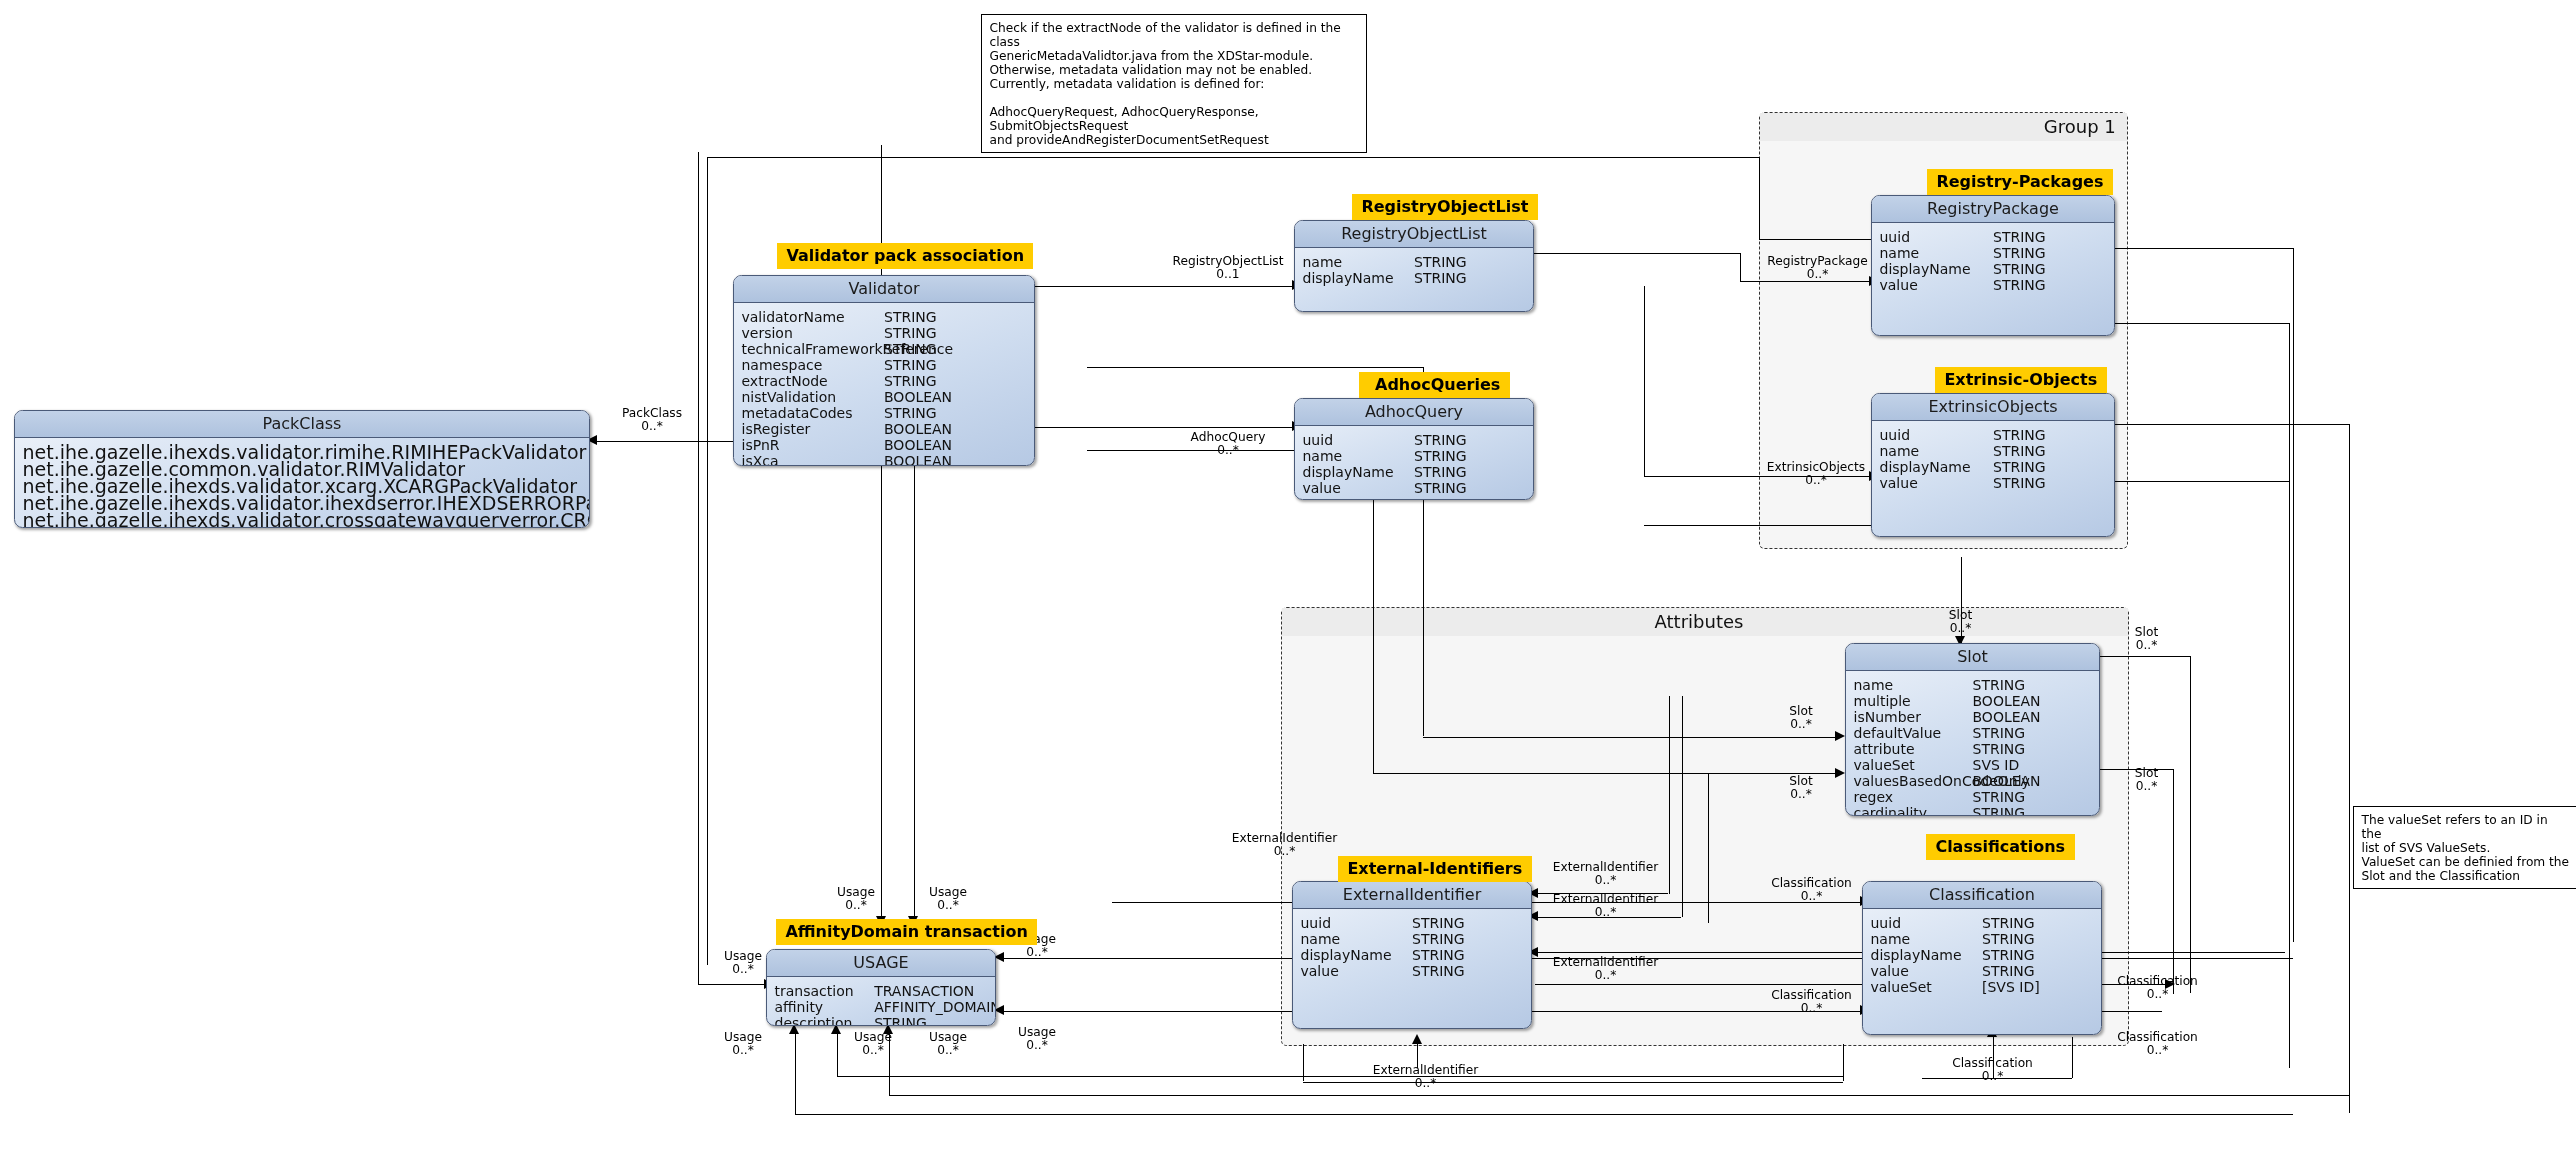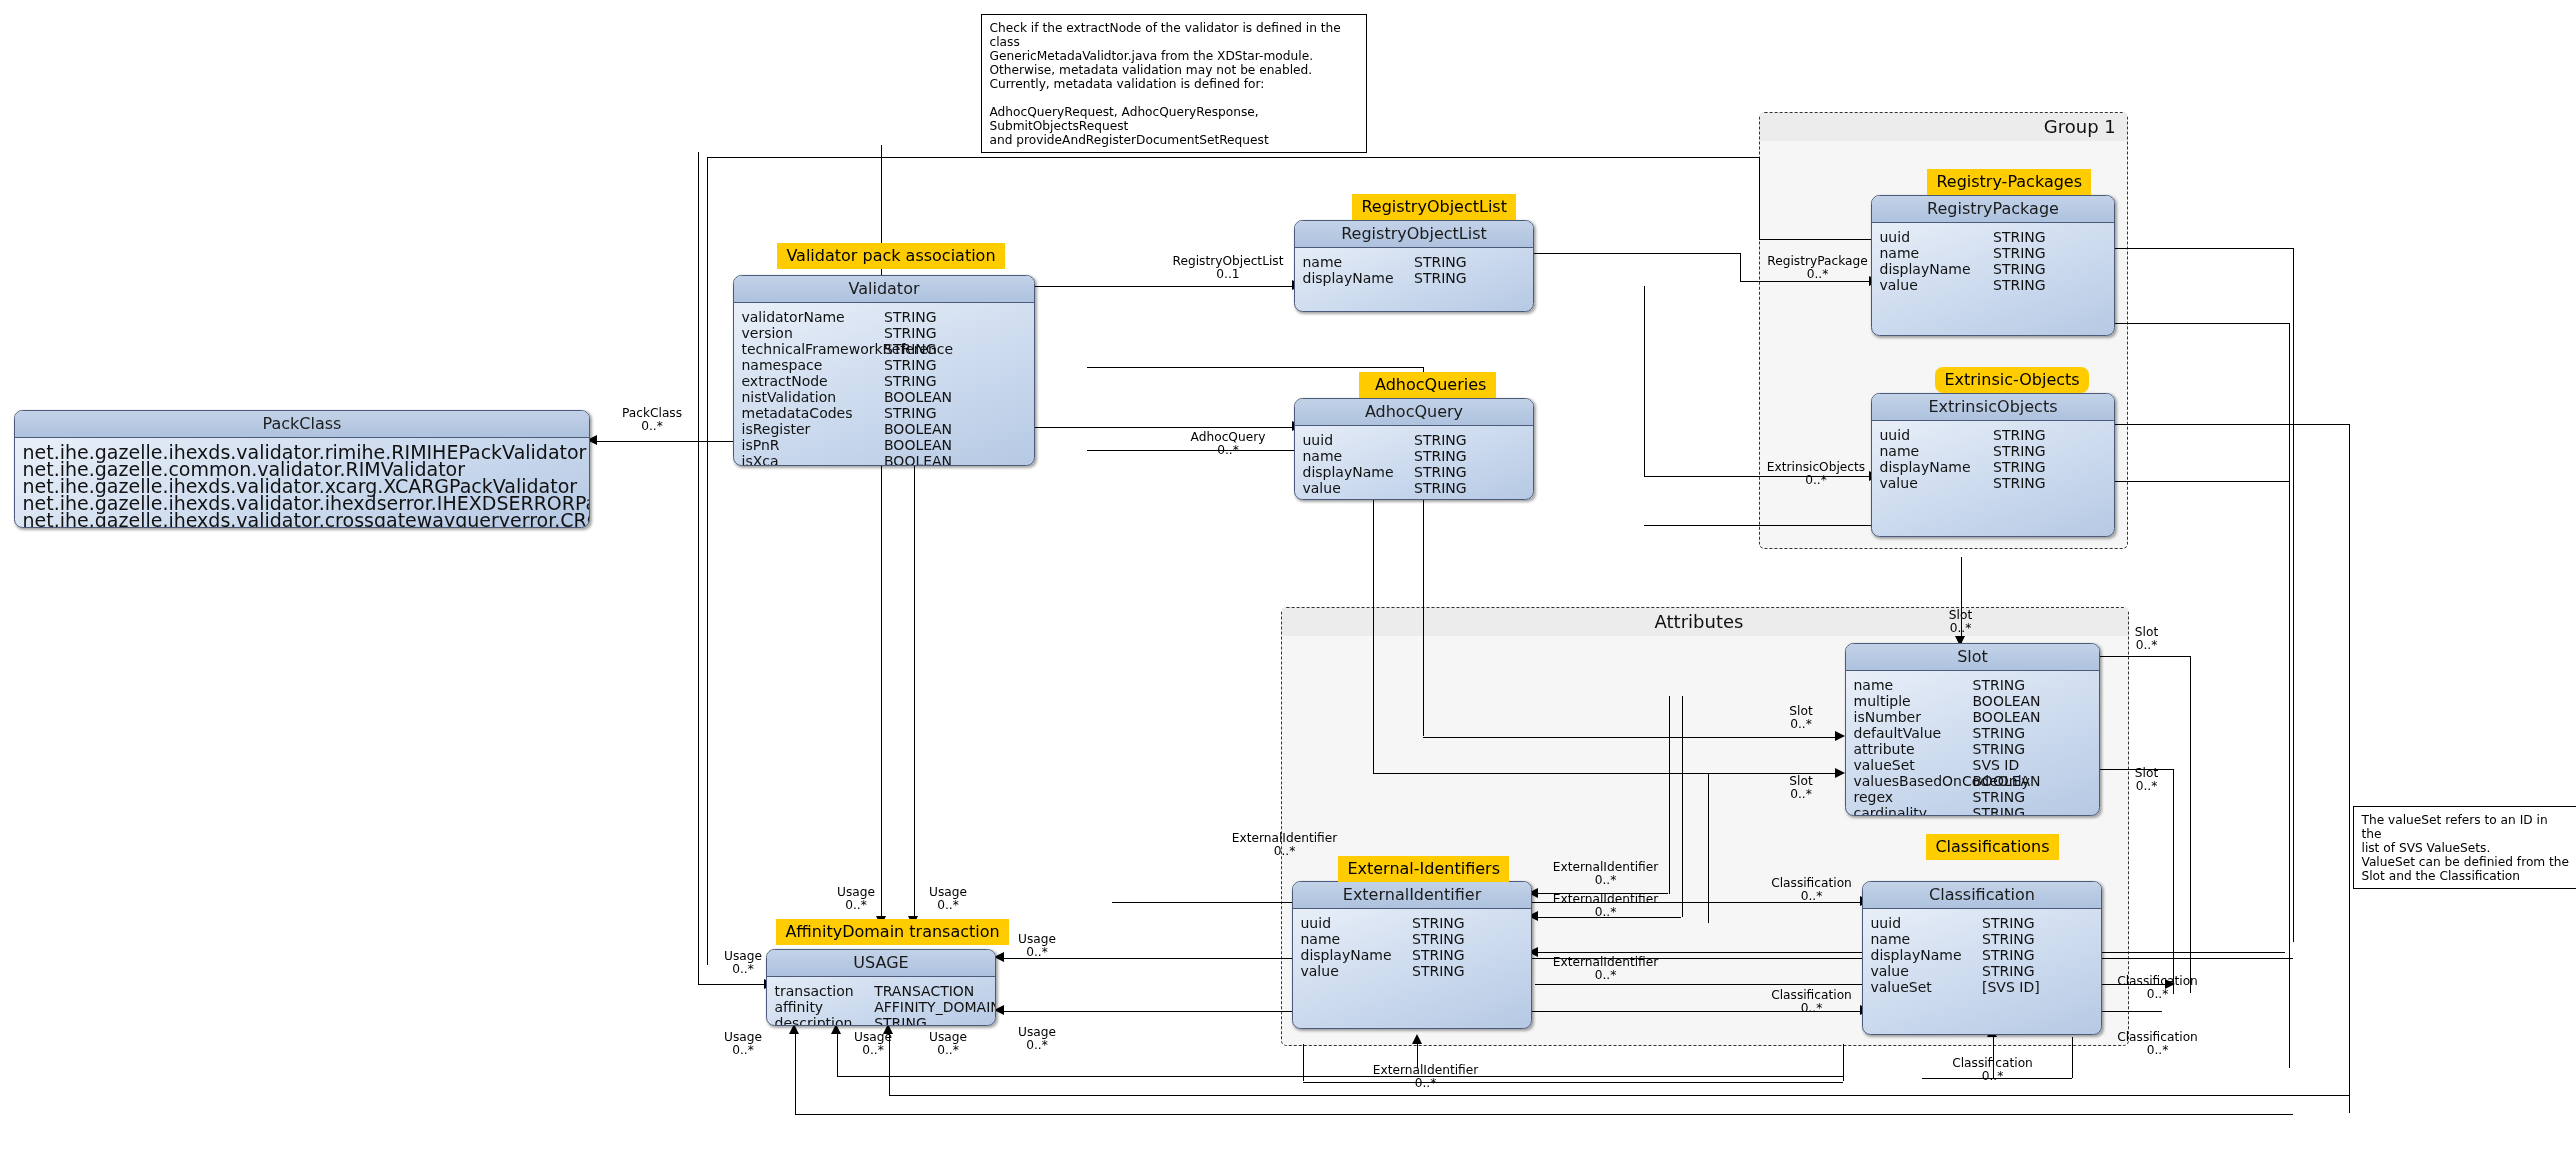--- a/index.html
+++ b/index.html
@@ -13,21 +13,21 @@
   .uml .hdr{height:26px;line-height:26px;text-align:center;font-size:16px;color:#1b1b1b;
        background:linear-gradient(180deg,#c2d2e8 0%,#aec2de 100%);
        border-bottom:0.9px solid #4a5a78;}
   .uml .body{padding:5.6px 0 0 0;position:relative;}
   .uml .attr{display:flex;font-size:14px;line-height:16px;color:#111;padding:0 7.5px;}
   .uml .attr .an{flex:0 0 auto;}
   .uml .attr .at{position:absolute;left:50%;}
   .uml .plain{font-size:19px;line-height:17px;color:#111;padding:0 7.5px;white-space:nowrap;}
 
   
-  .tag{position:absolute;background:#ffcc00;color:#000;font-weight:normal;
+  .tag{position:absolute;background:#ffcc00;color:#000;font-weight:bold;
        font-size:16px;line-height:20.6px;padding:2.8px 9.4px;white-space:nowrap;z-index:6;}
 
   
   .group{position:absolute;border:1.9px dashed #333;background:#f6f6f6;border-radius:5.6px;}
   .group .gtitle{position:absolute;top:0;left:0;right:0;height:28px;line-height:28px;
        background:#ececec;text-align:right;padding-right:11.2px;font-size:18px;color:#111;
        box-sizing:border-box;border-bottom:0;}
 
   
   .note{position:absolute;border:0.9px solid #000;background:#fff;font-size:12.2px;
@@ -276,21 +276,21 @@
           <span class="an">displayName</span>
           <span class="at">STRING</span>
         </div>
       <div class="attr">
           <span class="an">value</span>
           <span class="at">STRING</span>
         </div>
     </div>
   </div>
 
-  <div class="tag" style="left:1935px;top:367px;border-radius:8px;">Extrinsic-Objects</div>
+  <div class="tag" style="left:1935px;top:367px;">Extrinsic-Objects</div>
   <div class="uml" style="left:1871px;top:393px;width:242px;height:142px;">
     <div class="hdr">ExtrinsicObjects</div>
     <div class="body">
       <div class="attr">
           <span class="an">uuid</span>
           <span class="at">STRING</span>
         </div>
       <div class="attr">
           <span class="an">name</span>
           <span class="at">STRING</span>

